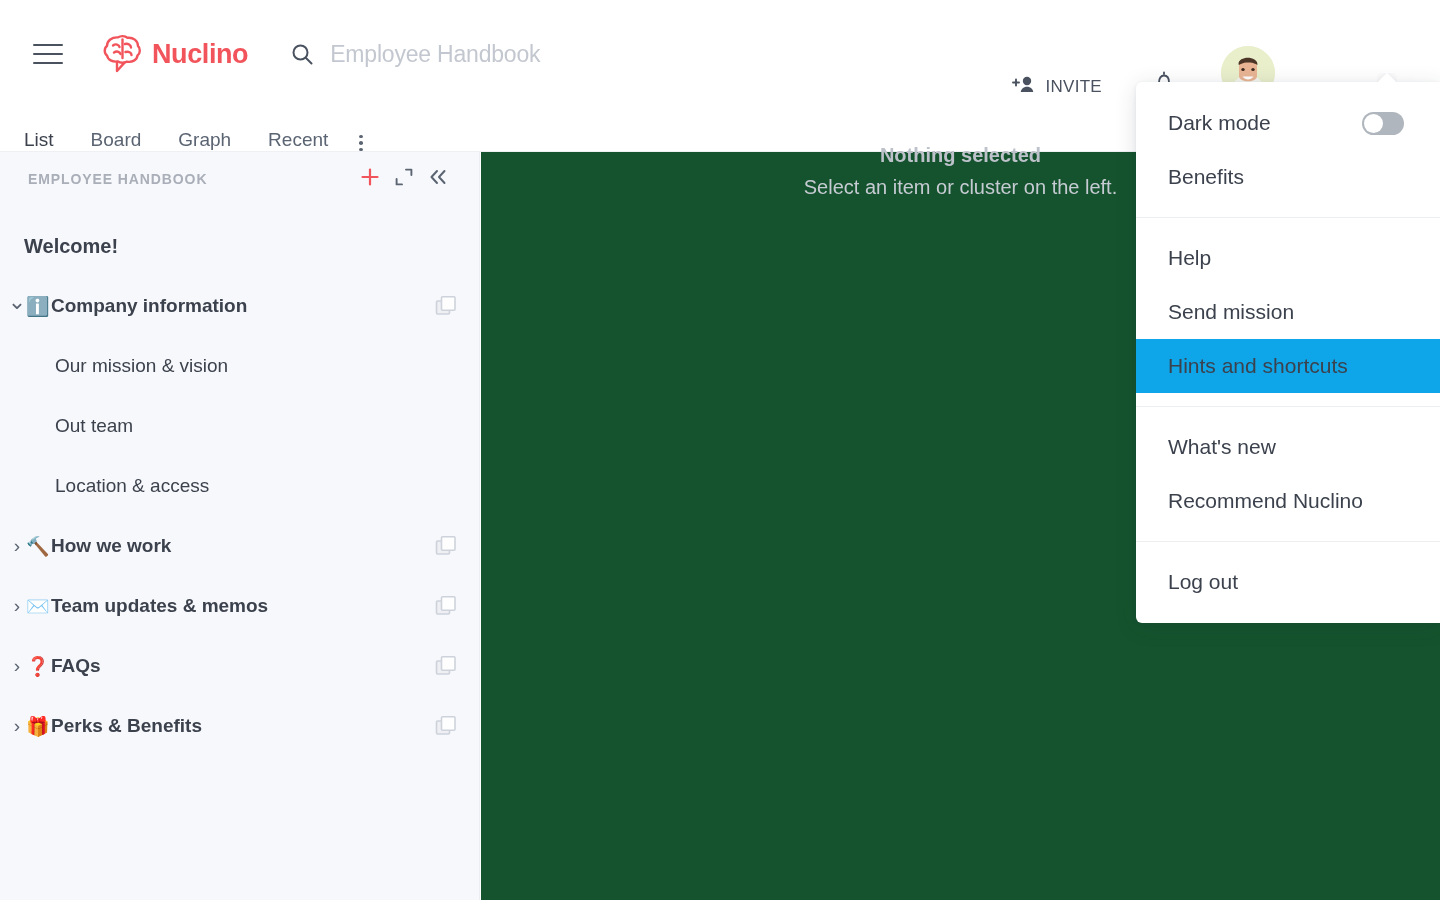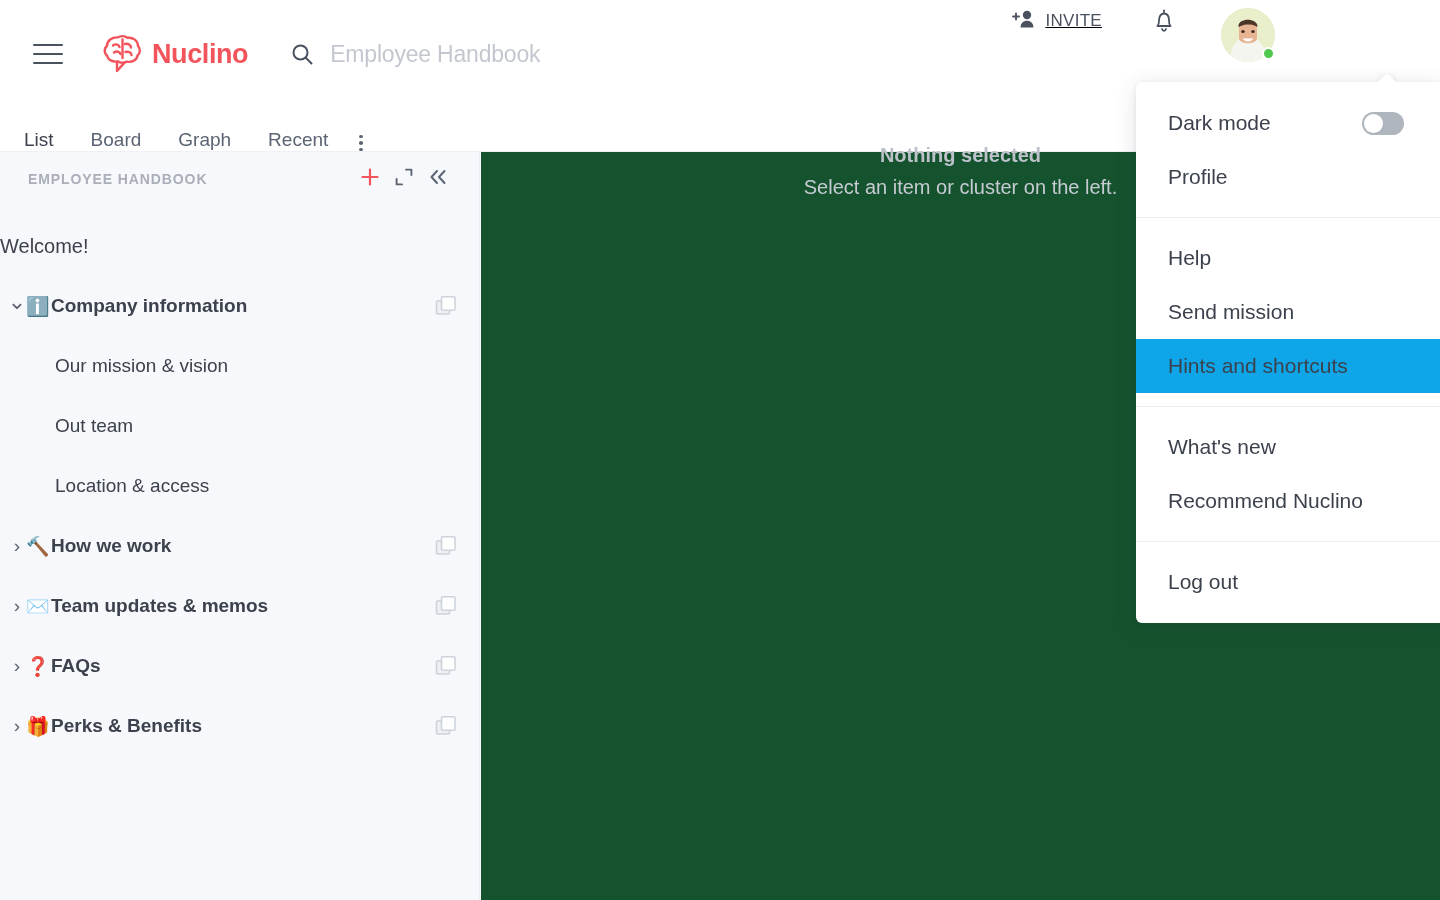--- a/index.html
+++ b/index.html
@@ -33,21 +33,21 @@
 
   .searchwrap { display: flex; align-items: center; margin-left: 42px; cursor: text; }
   .search-icon { width: 24px; height: 24px; }
   .search-text {
     margin-left: 16px; font-size: 23px; color: #c3c7cf; letter-spacing: -0.2px;
     white-space: nowrap;
   }
 
   .top-right {
     position: absolute; right: 0; top: 0; height: 92px;
-    display: flex; align-items: flex-start; text-decoration: underline;
+    display: flex; align-items: flex-end;
   }
   .invite-btn {
     display: flex; align-items: center; cursor: pointer; color: #4a5260;
     margin-right: 50px;
   }
   .invite-label { font-size: 17px; letter-spacing: 0.3px; margin-left: 7px; color: #4a5260; }
   .bell-btn { cursor: pointer; margin-right: 45px; display: flex; align-items: center; }
 
   .avatar-wrap { position: relative; width: 54px; height: 54px; margin-right: 29px; cursor: pointer; }
   .avatar {
@@ -104,21 +104,21 @@
     width: 18px; flex: 0 0 18px; margin-left: 8px; color: #5b6472;
     font-size: 13px; display: flex; align-items: center; justify-content: center;
     cursor: pointer; user-select: none;
   }
   .row-emoji { font-size: 19px; width: 25px; flex: 0 0 25px; text-align: left;
     font-family: "DejaVu Sans", sans-serif; line-height: 1; }
   .row-label { font-size: 19px; color: #3c424d; white-space: nowrap; }
   .tree-row.cluster .row-label { font-weight: bold; }
   .tree-row.leaf { padding-left: 0; }
   .tree-row.leaf .row-label { font-weight: normal; padding-left: 55px; }
-  .tree-row.plain .row-label { font-weight: normal; font-size: 20px; }
+  .tree-row.plain .row-label { font-weight: bold; padding-left: 24px; font-size: 20px; }
   .row-spacer { flex: 1; }
   .cluster-icon { width: 22px; height: 22px; opacity: 0.95; }
 
   
   .main {
     position: absolute; top: 152px; left: 481px; right: 0; bottom: 0;
     background: #14532d; display: flex; align-items: flex-start; justify-content: center;
   }
   .empty { text-align: center; margin-top: -8px; }
   .empty-title { font-size: 20px; font-weight: bold; color: #bcc1ca; margin-bottom: 9px; }
@@ -377,21 +377,21 @@
     <div class="menu-caret"></div>
 
     <div class="menu-item">
       <span class="mi-label">Dark mode</span>
       <span class="toggle">
           <span class="knob"></span>
         </span>
     </div>
 
     <div class="menu-item">
-      <span class="mi-label">Profile</span>
+      <span class="mi-label">Benefits</span>
     </div>
 
     <div class="menu-sep"></div>
 
     <div class="menu-item">
       <span class="mi-label">Help</span>
     </div>
 
     <div class="menu-item">
       <span class="mi-label">Send mission</span>

